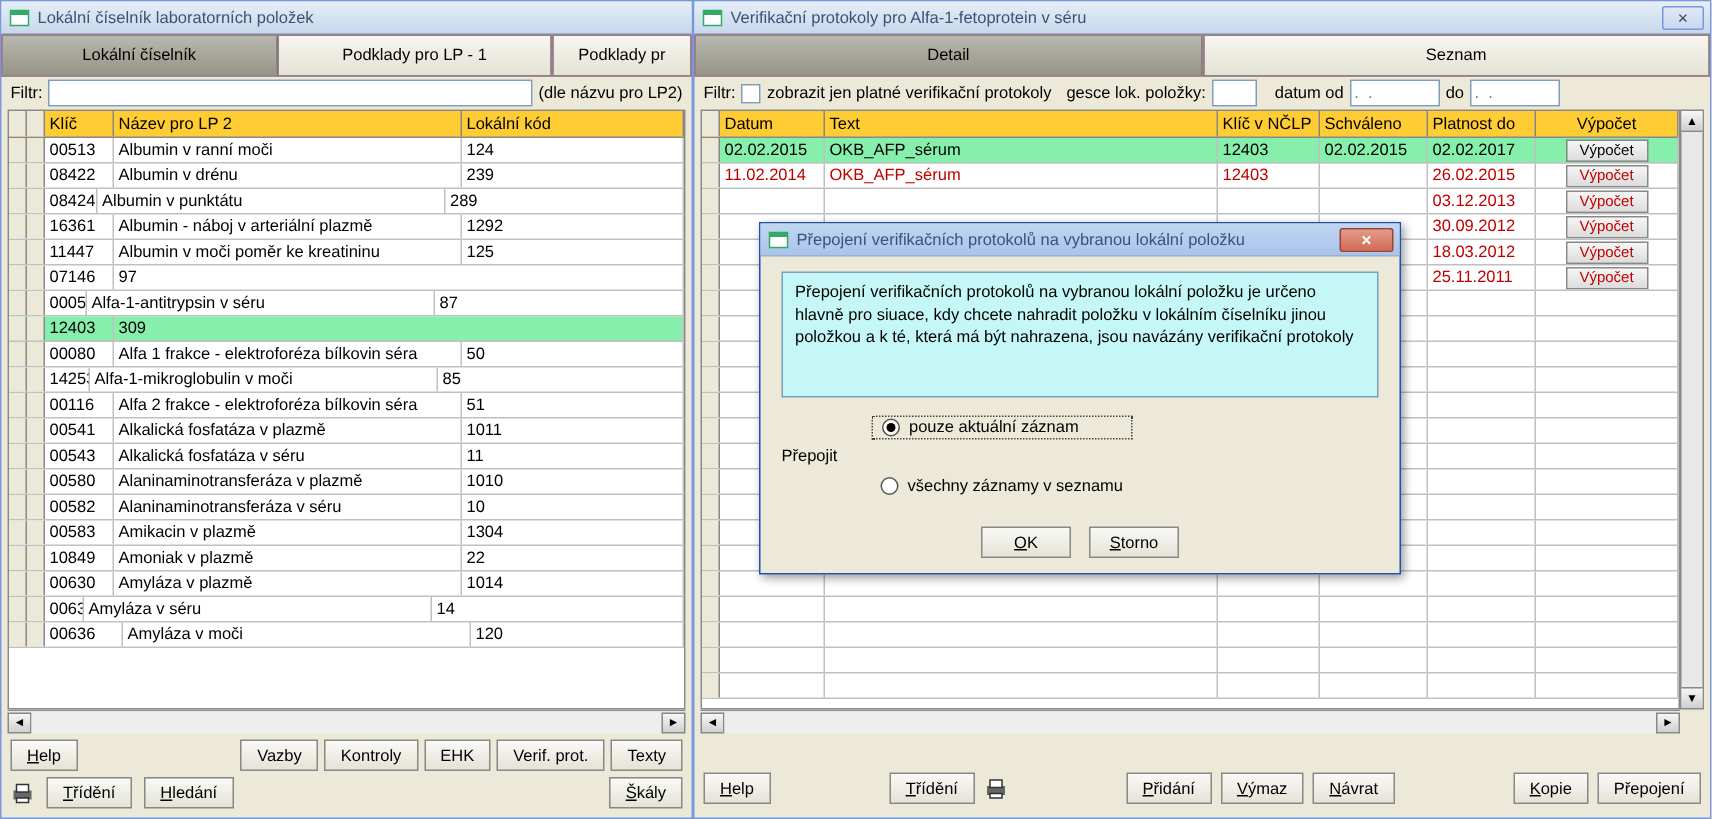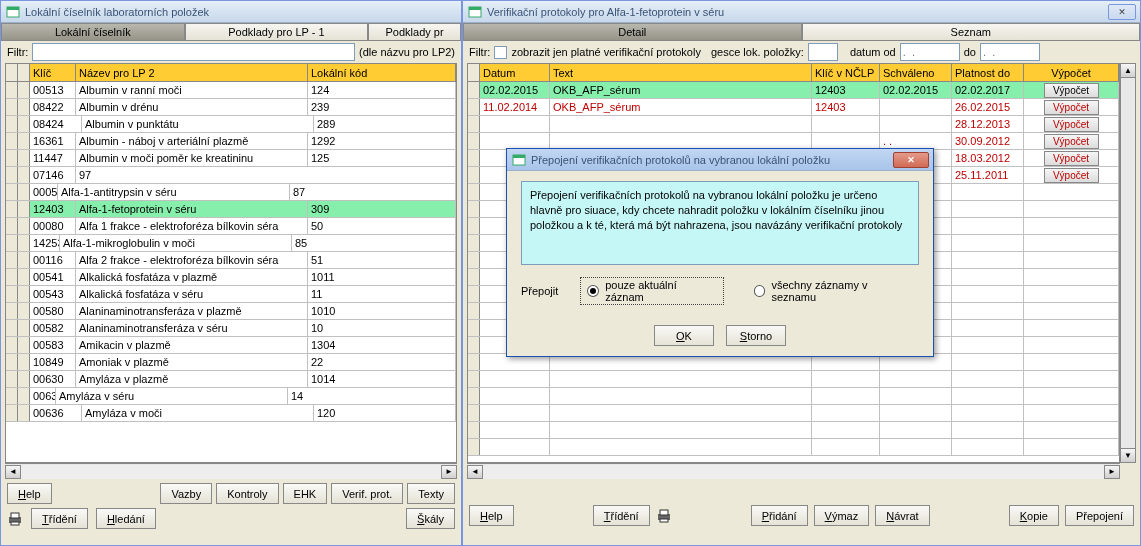--- a/index.html
+++ b/index.html
@@ -4,21 +4,21 @@
 <style>
 * { box-sizing: border-box; margin: 0; padding: 0; font-family: Tahoma, sans-serif; font-size: 11px; }
 body { background: #fff; width: 1141px; height: 546px; position: relative; overflow: hidden; }
 
 .window { position: absolute; background: #ece9d8; border: 1px solid #7a96df; box-shadow: 1px 1px 2px rgba(0,0,0,0.3); }
 .titlebar { height: 22px; background: linear-gradient(to bottom, #e6eff7 0%, #d5e3f1 50%, #c8d8ec 100%); display: flex; align-items: center; padding: 0 4px; border-bottom: 1px solid #9db0c9; color: #3b5375; }
 .titlebar .icon { width: 16px; height: 16px; margin-right: 4px; display: inline-flex; align-items: center; justify-content: center; }
 .titlebar .spacer { flex: 1; }
 .close-btn { width: 28px; height: 16px; background: linear-gradient(#dfe8f6,#c9d9ef); border: 1px solid #7a96df; border-radius: 2px; display: flex; align-items: center; justify-content: center; font-size: 9px; color: #444; cursor: pointer; }
 
-.tabs { display: flex; height: 18px; background: #be185d; }
+.tabs { display: flex; height: 28px; background: #be185d; }
 .tab { flex: 1; border: 1px solid #888; background: linear-gradient(#f6f5f0,#e5e3d6); display: flex; align-items: center; justify-content: center; cursor: pointer; }
 .tab.active { background: linear-gradient(#b9b8ae,#969488); color: #000; font-weight: normal; }
 
 .filter-row { display: flex; align-items: center; height: 22px; padding: 2px 6px; gap: 4px; }
 .text-input { height: 18px; border: 1px solid #7f9db9; background: #fff; padding: 0 2px; }
 .label-txt { white-space: nowrap; }
 
 .grid { border: 1px solid #888; background: #fff; margin: 0 4px; position: relative; overflow: hidden; }
 .grid-header { display: flex; background: #ffcc33; border-bottom: 1px solid #888; height: 18px; }
 .grid-header .hcell { border-right: 1px solid #888; padding: 1px 3px; display: flex; align-items: center; overflow: hidden; }
@@ -110,21 +110,21 @@
         <div class="grid-row">
           <div class="row-selector"></div>
           <div class="row-selector"></div>
           <div class="cell" style="width:46px">08422</div>
           <div class="cell" style="width:232px">Albumin v drénu</div>
           <div class="cell" style="flex:1">239</div>
         </div>
         <div class="grid-row">
           <div class="row-selector"></div>
           <div class="row-selector"></div>
-          <div class="cell" style="width:52px">08424</div>
+          <div class="cell" style="width:35px">08424</div>
           <div class="cell" style="width:232px">Albumin v punktátu</div>
           <div class="cell" style="flex:1">289</div>
         </div>
         <div class="grid-row">
           <div class="row-selector"></div>
           <div class="row-selector"></div>
           <div class="cell" style="width:46px">16361</div>
           <div class="cell" style="width:232px">Albumin - náboj v arteriální plazmě</div>
           <div class="cell" style="flex:1">1292</div>
         </div>
@@ -145,21 +145,20 @@
           <div class="row-selector"></div>
           <div class="row-selector"></div>
           <div class="cell" style="width:28px">00054</div>
           <div class="cell" style="width:232px">Alfa-1-antitrypsin v séru</div>
           <div class="cell" style="flex:1">87</div>
         </div>
         <div class="grid-row selected">
           <div class="row-selector"></div>
           <div class="row-selector"></div>
           <div class="cell" style="width:46px">12403</div>
-          <div class="cell" style="width:232px">Alfa-1-fetoprotein v séru</div>
           <div class="cell" style="flex:1">309</div>
         </div>
         <div class="grid-row">
           <div class="row-selector"></div>
           <div class="row-selector"></div>
           <div class="cell" style="width:46px">00080</div>
           <div class="cell" style="width:232px">Alfa 1 frakce - elektroforéza bílkovin séra</div>
           <div class="cell" style="flex:1">50</div>
         </div>
         <div class="grid-row">
@@ -334,21 +333,21 @@
             <div class="cell" style="flex:1;justify-content:center">
               <button class="vp-btn red">Výpočet</button>
             </div>
           </div>
           <div class="grid-row red">
             <div class="row-selector"></div>
             <div class="cell" style="width:70px"></div>
             <div class="cell" style="width:262px"></div>
             <div class="cell" style="width:68px"></div>
             <div class="cell" style="width:72px"></div>
-            <div class="cell" style="width:72px">28.12.2013</div>
+            <div class="cell" style="width:72px">03.12.2013</div>
             <div class="cell" style="flex:1;justify-content:center">
               <button class="vp-btn red">Výpočet</button>
             </div>
           </div>
           <div class="grid-row red">
             <div class="row-selector"></div>
             <div class="cell" style="width:70px"></div>
             <div class="cell" style="width:262px"></div>
             <div class="cell" style="width:68px"></div>
             <div class="cell" style="width:72px">.  .</div>
@@ -567,21 +566,21 @@
         </svg>
       </span>
     <span>Přepojení verifikačních protokolů na vybranou lokální položku</span>
     <span class="spacer"></span>
     <div class="dlg-close">✕</div>
   </div>
   <div class="dlg-body">
     <div class="info-box">Přepojení verifikačních protokolů na vybranou lokální položku je určeno hlavně pro siuace, kdy chcete nahradit položku v lokálním číselníku jinou položkou a k té, která má být nahrazena, jsou navázány verifikační protokoly</div>
     <div class="radio-row">
       <span style="width:54px">Přepojit</span>
-      <div style="display:flex;flex-direction:row;gap:24px">
+      <div style="display:flex;flex-direction:column;gap:24px">
         <label class="radio-opt sel">
           <span class="radio on"></span>
           <span>pouze aktuální záznam</span>
         </label>
         <label class="radio-opt">
           <span class="radio"></span>
           <span>všechny záznamy v seznamu</span>
         </label>
       </div>
     </div>

